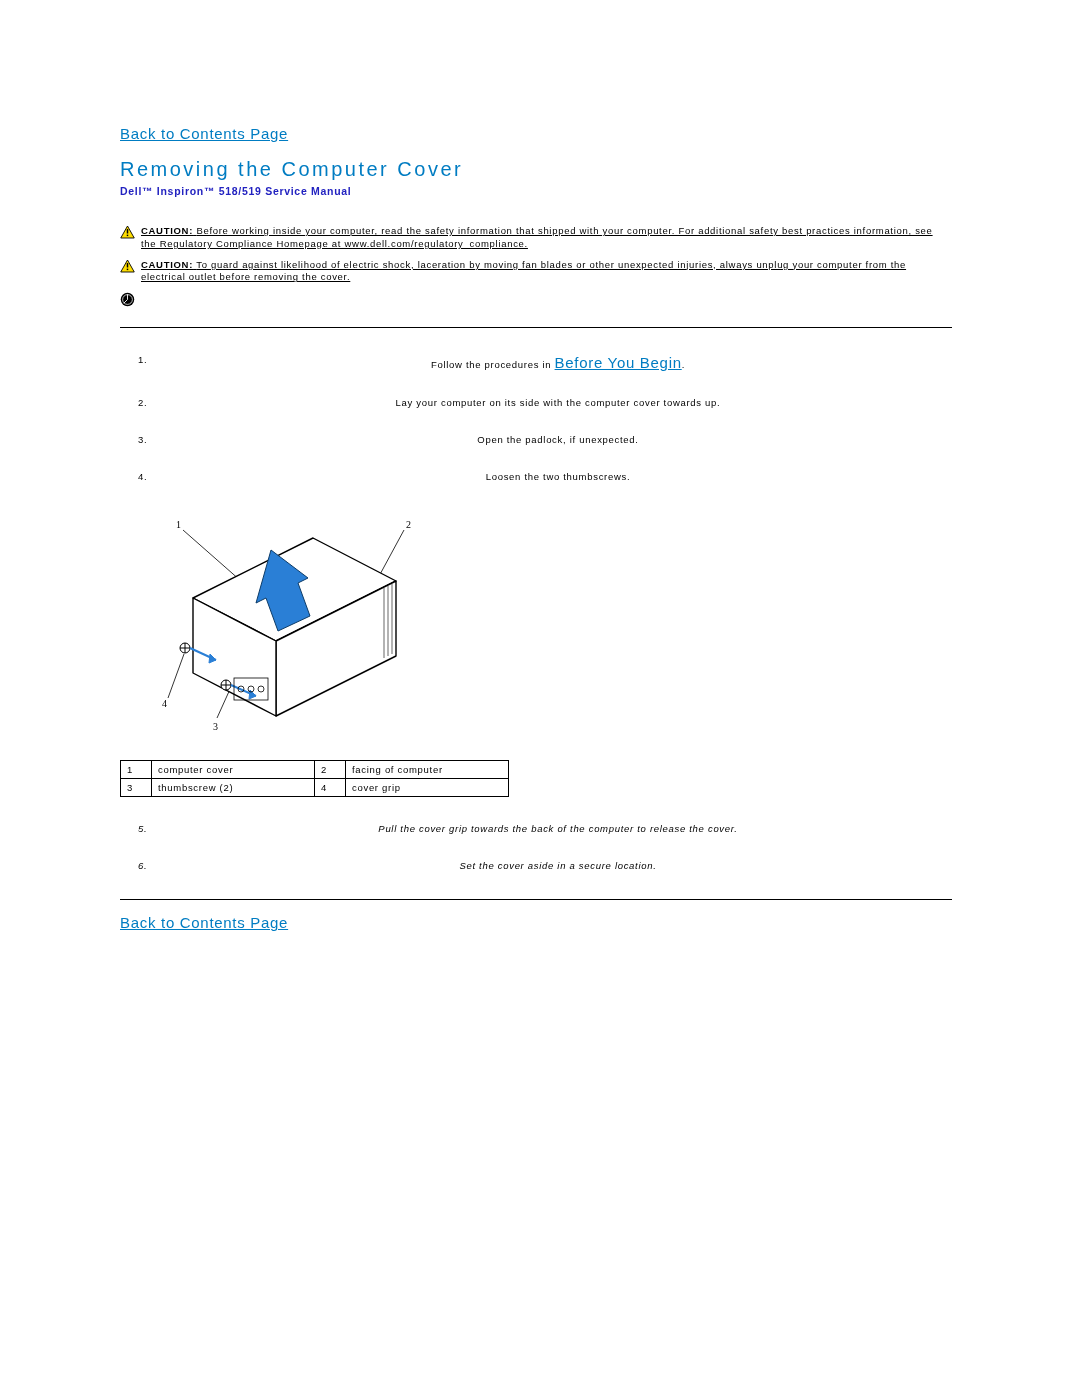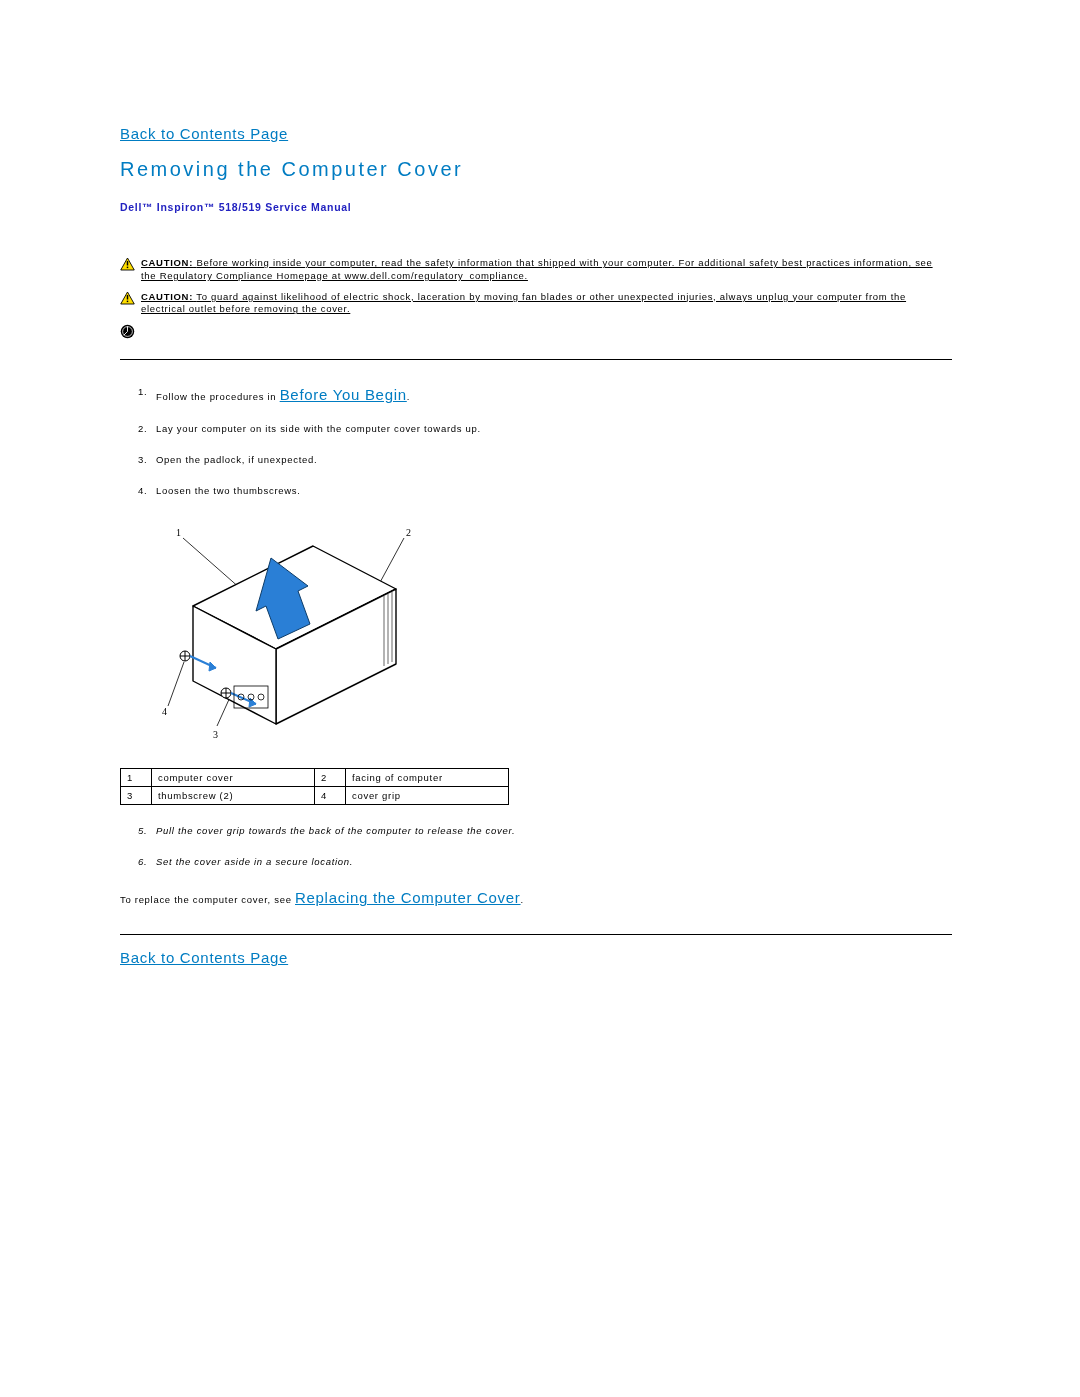--- a/index.html
+++ b/index.html
@@ -20,28 +20,28 @@
   a.link {
     color: #007cc2;
     font-size: 15px;
     letter-spacing: 0.7px;
   }
   h1.title {
     color: #007cc2;
     font-size: 20px;
     font-weight: 400;
     letter-spacing: 2.5px;
-    margin: 16px 0 20px 0;
+    margin: 16px 0 4px 0;
   }
   .subtitle {
     color: #2222c0;
     font-weight: bold;
     font-size: 10.5px;
     letter-spacing: 0.7px;
-    margin-bottom: 44px;
+    margin-bottom: 28px;
   }
   .admon {
     display: flex;
     align-items: flex-start;
     margin: 8px 0;
     max-width: 830px;
   }
   .admon .icon {
     flex: 0 0 auto;
     margin-right: 6px;
@@ -68,25 +68,26 @@
     width: 832px;
   }
   ol.steps {
     list-style: none;
     padding: 0;
     margin: 0 0 0 18px;
     counter-reset: step;
   }
   ol.steps > li {
     counter-increment: step;
-    margin: 20px 0;
+    margin: 26px 0;
     font-size: 9.5px;
     letter-spacing: 0.7px;
     position: relative;
     padding-left: 18px;
+    text-align: center;
   }
   ol.steps > li::before {
     content: counter(step) ".";
     position: absolute;
     left: 0;
   }
   .figure {
     margin: 16px 0 20px 18px;
   }
   table.callouts {
@@ -250,21 +251,18 @@
       <td class="lbl">cover grip</td>
     </tr>
   </tbody>
     </table>
 
   <ol class="steps" start="5" style="counter-reset: step 4; font-style: italic;">
     <li>Pull the cover grip towards the back of the computer to release the cover.</li>
     <li>Set the cover aside in a secure location.</li>
   </ol>
 
-  <p class="replace-note">
-    <span>To replace the computer cover, see </span><a href="#" class="link">Replacing the Computer Cover</a><span>.</span>
-  </p>
 
   <hr class="rule2">
 
   <a href="#" class="link">Back to Contents Page</a>
 
 </div>
 
 </body></html>

